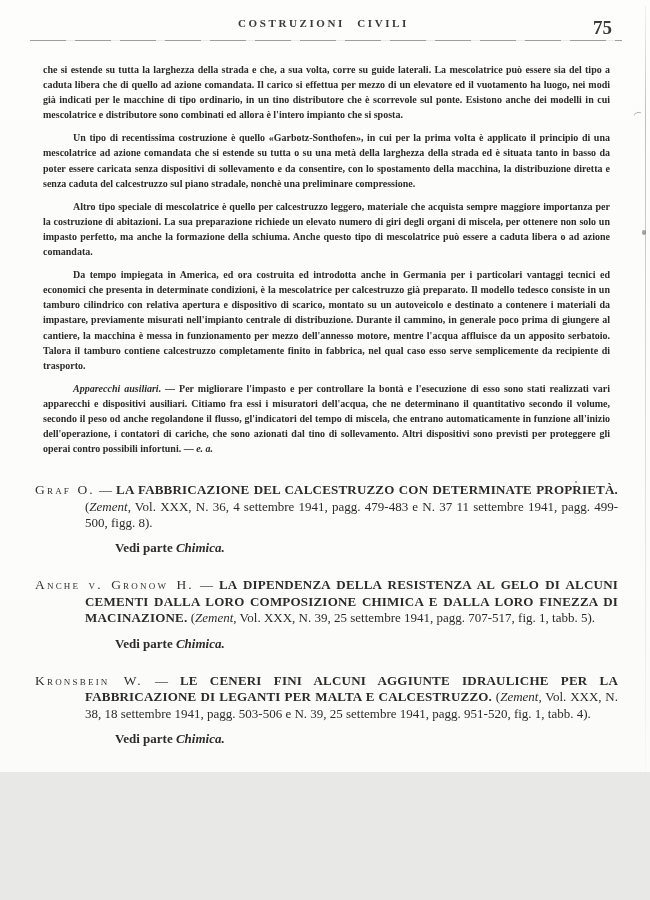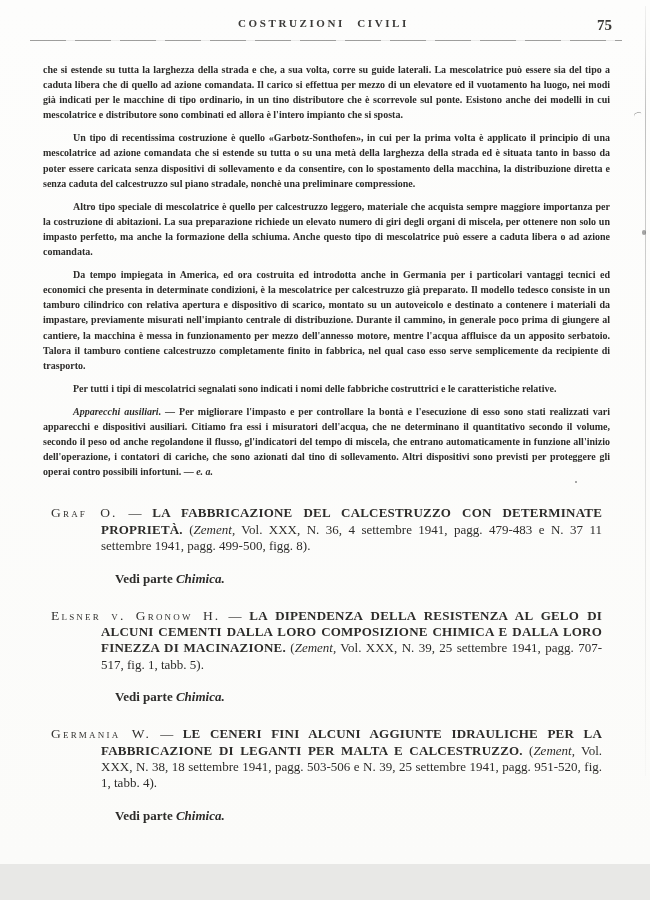--- a/index.html
+++ b/index.html
@@ -1,19 +1,19 @@
 <!DOCTYPE html>
 <html><head>
 <meta charset="utf-8">
 <style>
   html, body { margin: 0; padding: 0; background: #e8e8e6; }
   .page {
     position: relative;
     width: 650px;
-    height: 864px;
+    height: 772px;
     margin: 0 auto;
     background: linear-gradient(#fdfdfc, #fbfbf9);
     overflow: hidden;
     font-family: "Liberation Serif", "DejaVu Serif", serif;
     color: #2d2c2a;
   }
 
   
   .header { position: absolute; top: 17px; left: 35px; right: 38px; height: 18px; }
   .header-title {
@@ -22,21 +22,21 @@
     font-size: 11px;
     font-weight: 700;
     letter-spacing: 2.6px;
     word-spacing: 7px;
     color: #3b3a38;
   }
   .page-number {
     position: absolute;
     right: 0;
     top: 0;
-    font-size: 15px;
+    font-size: 19px;
     font-weight: 700;
     color: #3b3a38;
   }
   .header-rule {
     position: absolute;
     top: 40px;
     left: 30px;
     right: 28px;
     height: 1px;
     background: repeating-linear-gradient(90deg,
@@ -57,21 +57,21 @@
     line-height: 15.1px;
     text-align: justify;
     font-weight: bold;
   }
   .indent { text-indent: 30px; }
   .content i { font-style: italic; }
 
   
   .biblio { margin-top: 26px; }
   .bib-entry {
-    margin: 16px;
+    margin: 0;
     padding-left: 50px;
     text-indent: -50px;
     font-size: 13px;
     line-height: 16.4px;
     text-align: justify;
   }
   .bib-author {
     font-variant: small-caps;
     letter-spacing: 2.2px;
     font-size: 13.5px;
@@ -140,41 +140,40 @@
   <div class="content">
 
     <p class="body"><span>che si estende su tutta la larghezza della strada e che, a sua volta, corre su guide laterali. La mescolatrice può essere sia del tipo a caduta libera che di quello ad azione comandata. Il carico si effettua per mezzo di un elevatore ed il vuotamento ha luogo, nei modi già indicati per le macchine di tipo ordinario, in un tino distributore che è scorrevole sul ponte. Esistono anche dei modelli in cui mescolatrice e distributore sono combinati ed allora è l'intero impianto che si sposta.</span></p>
 
     <p class="body indent"><span>Un tipo di recentissima costruzione è quello «Garbotz-Sonthofen», in cui per la prima volta è applicato il principio di una mescolatrice ad azione comandata che si estende su tutta o su una metà della larghezza della strada ed è situata tanto in basso da poter essere caricata senza dispositivi di sollevamento e da consentire, con lo spostamento della macchina, la distribuzione diretta e senza caduta del calcestruzzo sul piano stradale, nonchè una preliminare compressione.</span></p>
 
     <p class="body indent"><span>Altro tipo speciale di mescolatrice è quello per calcestruzzo leggero, materiale che acquista sempre maggiore importanza per la costruzione di abitazioni. La sua preparazione richiede un elevato numero di giri degli organi di miscela, per ottenere non solo un impasto perfetto, ma anche la formazione della schiuma. Anche questo tipo di mescolatrice può essere a caduta libera o ad azione comandata.</span></p>
 
     <p class="body indent"><span>Da tempo impiegata in America, ed ora costruita ed introdotta anche in Germania per i particolari vantaggi tecnici ed economici che presenta in determinate condizioni, è la mescolatrice per calcestruzzo già preparato. Il modello tedesco consiste in un tamburo cilindrico con relativa apertura e dispositivo di scarico, montato su un autoveicolo e destinato a contenere i materiali da impastare, previamente misurati nell'impianto centrale di distribuzione. Durante il cammino, in generale poco prima di giungere al cantiere, la macchina è messa in funzionamento per mezzo dell'annesso motore, mentre l'acqua affluisce da un apposito serbatoio. Talora il tamburo contiene calcestruzzo completamente finito in fabbrica, nel qual caso esso serve semplicemente da recipiente di trasporto.</span></p>
 
-    <p class="body indent"><span>Per tutti i tipi di mescolatrici segnalati sono indicati i nomi delle fabbriche costruttrici e le caratteristiche relative.</span></p>
 
     <p class="body indent"><i>Apparecchi ausiliari.</i><span> — Per migliorare l'impasto e per controllare la bontà e l'esecuzione di esso sono stati realizzati vari apparecchi e dispositivi ausiliari. Citiamo fra essi i misuratori dell'acqua, che ne determinano il quantitativo secondo il volume, secondo il peso od anche regolandone il flusso, gl'indicatori del tempo di miscela, che entrano automaticamente in funzione all'inizio dell'operazione, i contatori di cariche, che sono azionati dal tino di sollevamento. Altri dispositivi sono previsti per proteggere gli operai contro possibili infortuni. — </span><i>e. a.</i></p>
 
     <div class="biblio">
 
       <p class="bib-entry"><span class="bib-author">Graf O.</span>
         <span class="bib-dash">—</span>
         <span class="bib-title">LA FABBRICAZIONE DEL CALCESTRUZZO CON DETERMINATE PROPRIETÀ.</span>
         <span class="bib-source"><span>(</span><i>Zement</i><span>, Vol. XXX, N. 36, 4 settembre 1941, pagg. 479-483 e N. 37 11 settembre 1941, pagg. 499-500, figg. 8).</span></span></p>
       <p class="bib-note"><span>Vedi parte</span>
         <i>Chimica.</i></p>
 
-      <p class="bib-entry"><span class="bib-author">Elsner v. Gronow H.</span>
+      <p class="bib-entry"><span class="bib-author">Anche v. Gronow H.</span>
         <span class="bib-dash">—</span>
         <span class="bib-title">LA DIPENDENZA DELLA RESISTENZA AL GELO DI ALCUNI CEMENTI DALLA LORO COMPOSIZIONE CHIMICA E DALLA LORO FINEZZA DI MACINAZIONE.</span>
         <span class="bib-source"><span>(</span><i>Zement</i><span>, Vol. XXX, N. 39, 25 settembre 1941, pagg. 707-517, fig. 1, tabb. 5).</span></span></p>
       <p class="bib-note"><span>Vedi parte</span>
         <i>Chimica.</i></p>
 
-      <p class="bib-entry"><span class="bib-author">Germania W.</span>
+      <p class="bib-entry"><span class="bib-author">Kronsbein W.</span>
         <span class="bib-dash">—</span>
         <span class="bib-title">LE CENERI FINI ALCUNI AGGIUNTE IDRAULICHE PER LA FABBRICAZIONE DI LEGANTI PER MALTA E CALCESTRUZZO.</span>
         <span class="bib-source"><span>(</span><i>Zement</i><span>, Vol. XXX, N. 38, 18 settembre 1941, pagg. 503-506 e N. 39, 25 settembre 1941, pagg. 951-520, fig. 1, tabb. 4).</span></span></p>
       <p class="bib-note"><span>Vedi parte</span>
         <i>Chimica.</i></p>
 
     </div>
   </div>
 
   <div class="scan-edge"></div>

